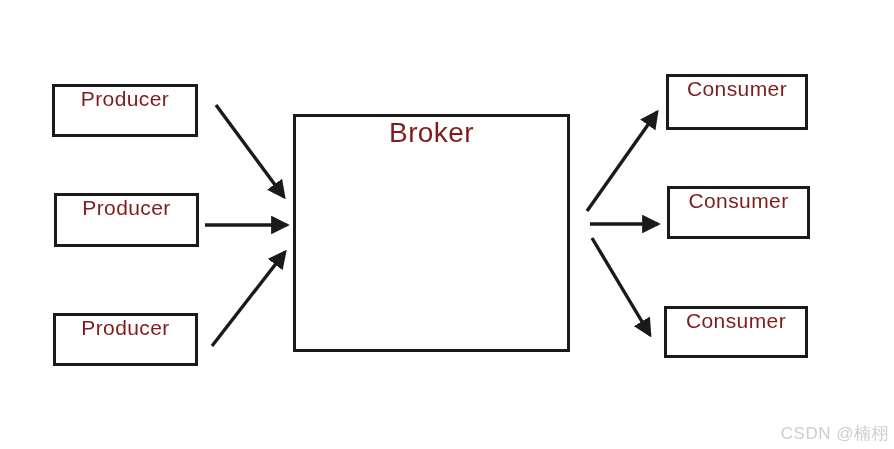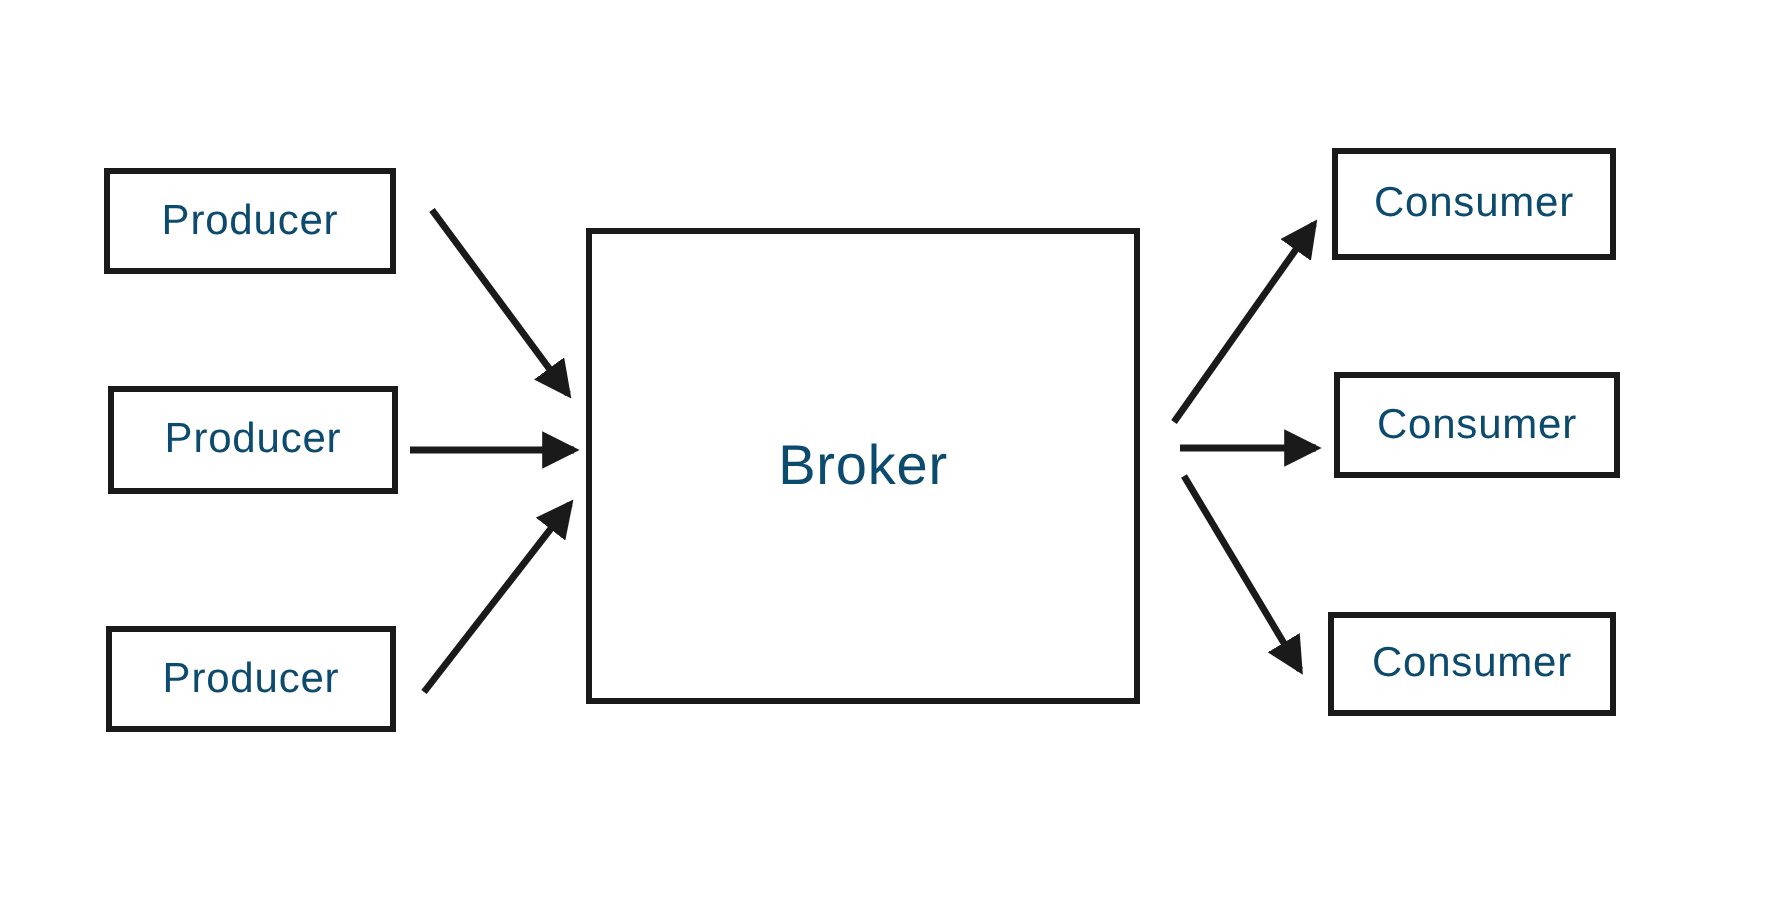--- a/index.html
+++ b/index.html
@@ -22,23 +22,23 @@
     stroke:var(--line);
     stroke-width:3.4;
     fill:none;
   }
   .ahead{ fill:var(--line); }
   .node{
     position:absolute;
     box-sizing:border-box;
     border:3px solid var(--line);
     background:var(--bg);
-    display:flex;align-items:center;justify-content:center;
+    display:flex;align-items:flex-start;justify-content:center;
     font-size:21px;
-    color:#0c4a6e;
+    color:#7f1d1d;
     letter-spacing:.4px;
   }
   .watermark{
     position:absolute;
     right:5px;bottom:4px;
     font-size:17px;
     color:var(--wm);
     letter-spacing:.5px;
     user-select:none;
   }
@@ -79,13 +79,14 @@
   <div class="node" style="left:666px;top:74px;width:142px;height:56px;">
     <span>Consumer</span>
   </div>
   <div class="node" style="left:667px;top:186px;width:143px;height:53px;">
     <span>Consumer</span>
   </div>
   <div class="node" style="left:664px;top:306px;width:144px;height:52px;">
     <span>Consumer</span>
   </div>
 
+  <div class="watermark">CSDN @楠栩</div>
 </div>
 
 </body></html>

